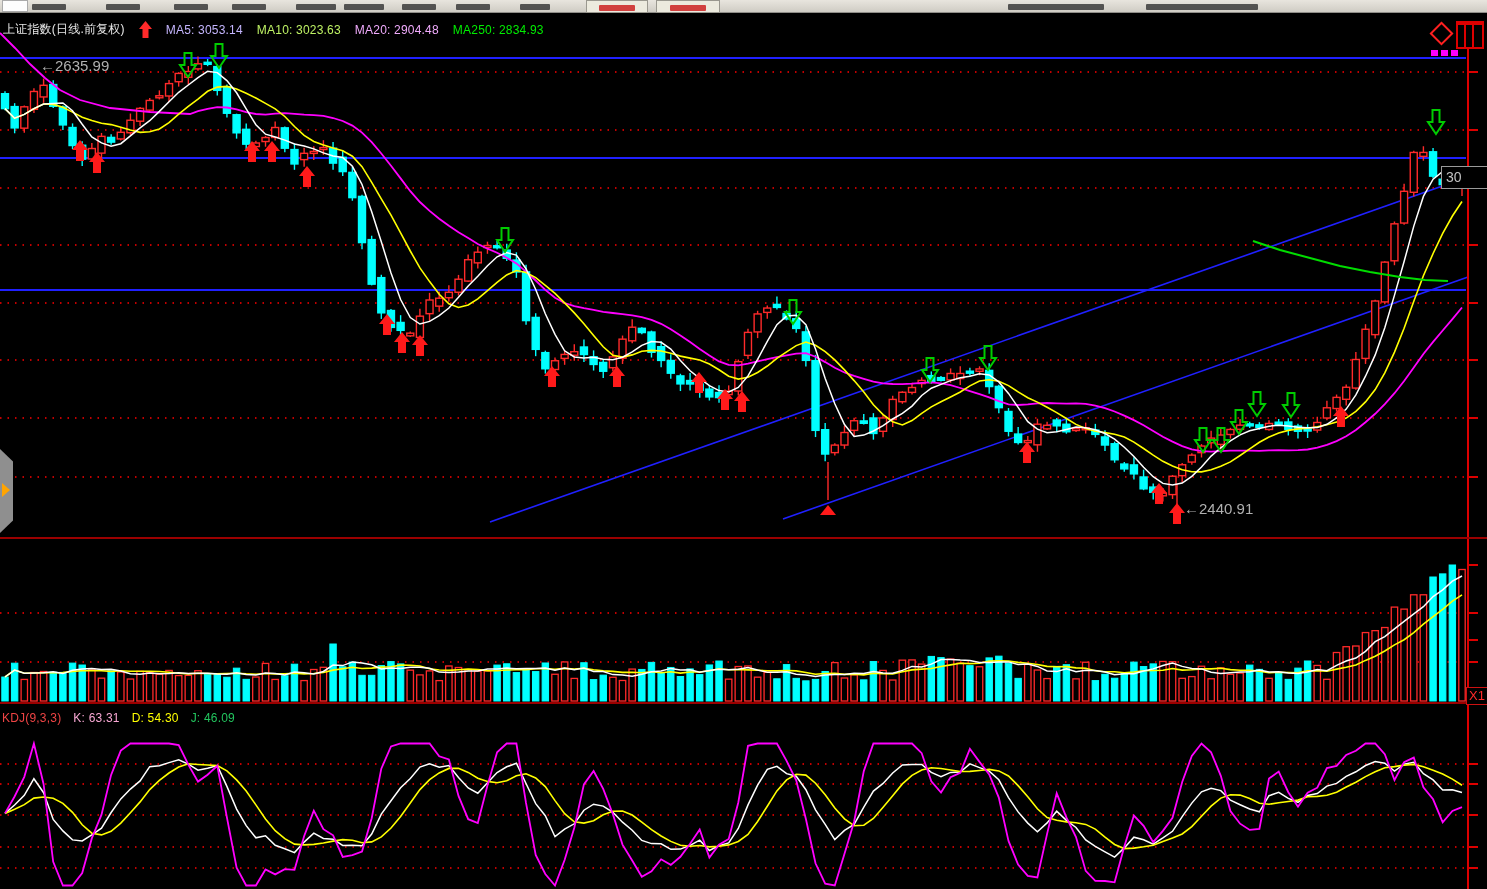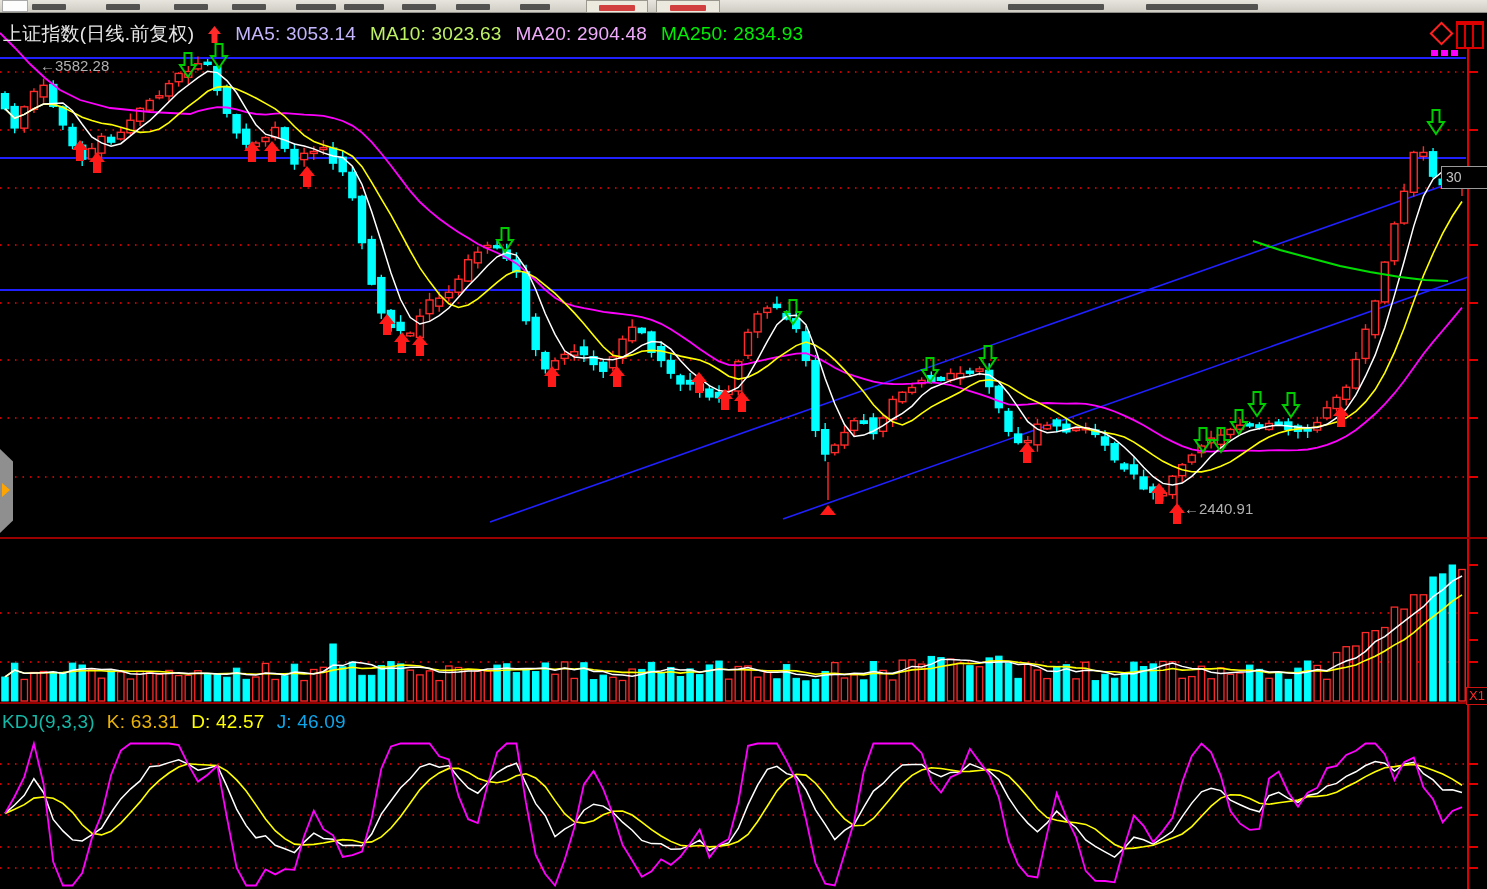--- a/index.html
+++ b/index.html
@@ -6,21 +6,21 @@
   #stage{position:relative;width:1487px;height:889px;background:#000;overflow:hidden;
          font-family:"Liberation Sans","DejaVu Sans",sans-serif;}
   
   #menubar{position:absolute;left:0;top:0;width:1487px;height:12px;
            background:linear-gradient(#e8e5de,#cfccc4);border-bottom:1px solid #8f8d88;}
   .appicon{position:absolute;left:2px;top:0;width:24px;height:10px;background:#fdfdfd;border:1px solid #aaa;}
   .smudge{position:absolute;top:4px;height:6px;background:#3b3b3b;opacity:.85;border-radius:1px;}
   .smudge.red{background:#cc2222;}
   .mbox{position:absolute;top:0;height:11px;background:#eceade;border:1px solid #9a988f;}
   
-  .hdr{position:absolute;display:flex;gap:14px;align-items:center;font-size:19px;white-space:nowrap;z-index:6;}
+  .hdr{position:absolute;display:flex;gap:14px;align-items:center;font-size:12px;white-space:nowrap;z-index:6;}
   .hdr span{letter-spacing:0.2px;}
   .glabel{position:absolute;color:#b0b0b0;font-size:15px;z-index:6;white-space:nowrap;}
   #price-tag{position:absolute;left:1441px;top:166px;width:60px;height:21px;border:1px solid #9a9a9a;
              background:#000;color:#c0c0c0;font-size:14px;line-height:21px;padding-left:4px;z-index:6;}
   #corner-tag{position:absolute;left:1466px;top:687px;width:30px;height:16px;border:1px solid #cc1111;
               color:#ff2a2a;font-size:13px;line-height:16px;padding-left:2px;z-index:7;background:#000;}
   
   #diamond-icon{position:absolute;left:1433px;top:25px;width:13px;height:13px;border:2px solid #ff2020;
                 transform:rotate(45deg);z-index:6;}
   .mdot{position:absolute;top:50px;width:7px;height:6px;background:#ff00ff;z-index:6;}
@@ -607,36 +607,36 @@
     <span style="color:#e8e8e8">上证指数(日线.前复权)</span>
     <svg width="13" height="17" style="position:static;">
       <path d="M6.5,0 L13,8 H9.5 V17 H3.5 V8 H0 Z" fill="#ff2a2a"></path>
     </svg>
     <span style="color:#c4b5fd">MA5: 3053.14</span>
     <span style="color:#bef264">MA10: 3023.63</span>
     <span style="color:#f0abfc">MA20: 2904.48</span>
     <span style="color:#00ee00">MA250: 2834.93</span>
   </div>
 
-  <div class="glabel" style="left:40px;top:57px;">←3582.28</div>
+  <div class="glabel" style="left:40px;top:57px;">←2635.99</div>
   <div class="glabel" style="left:1184px;top:500px;">←2440.91</div>
   <div id="price-tag">30</div>
   <div id="corner-tag">X1</div>
 
   <div id="diamond-icon"></div>
   <span class="mdot" style="left:1431px;"></span>
   <span class="mdot" style="left:1441px;"></span>
   <span class="mdot" style="left:1451px;"></span>
   <div id="panes-icon"></div>
 
   <div id="side-handle">
     <span class="tri"></span>
   </div>
 
 
   <div class="hdr" style="left:2px;top:711px;gap:12px;">
-    <span style="color:#14b8a6">KDJ(9,3,3)</span>
-    <span style="color:#eab308">K: 63.31</span>
-    <span style="color:#ffff00">D: 42.57</span>
-    <span style="color:#0ea5e9">J: 46.09</span>
+    <span style="color:#ef4444">KDJ(9,3,3)</span>
+    <span style="color:#f9a8d4">K: 63.31</span>
+    <span style="color:#ffff00">D: 54.30</span>
+    <span style="color:#22c55e">J: 46.09</span>
   </div>
 
 </div>
 
 </body></html>

